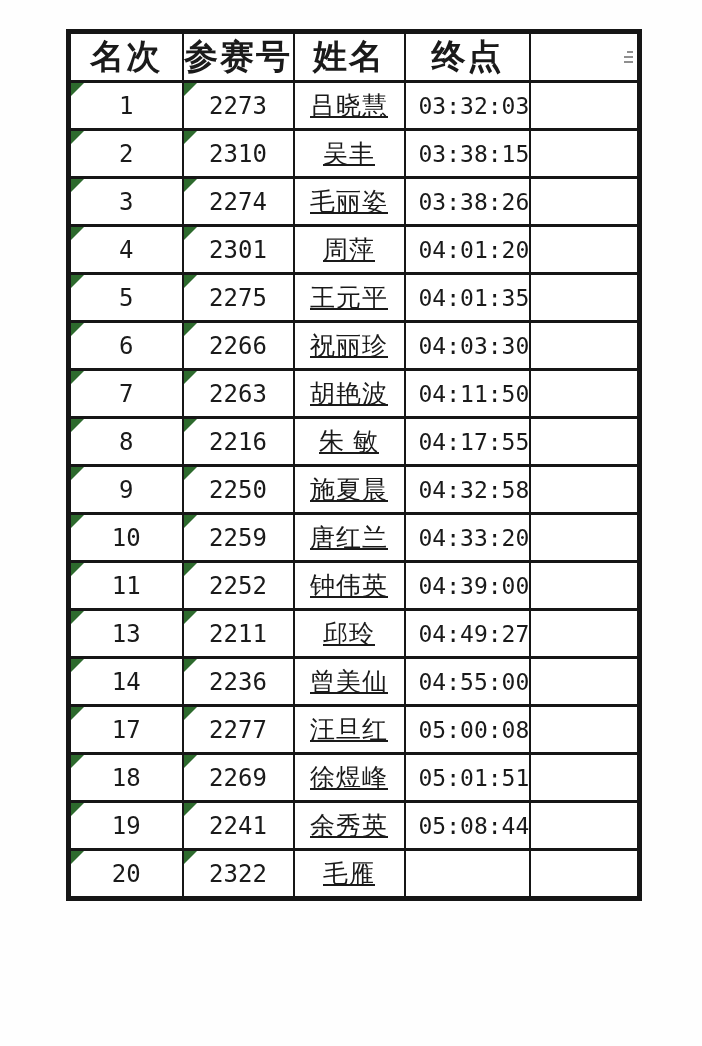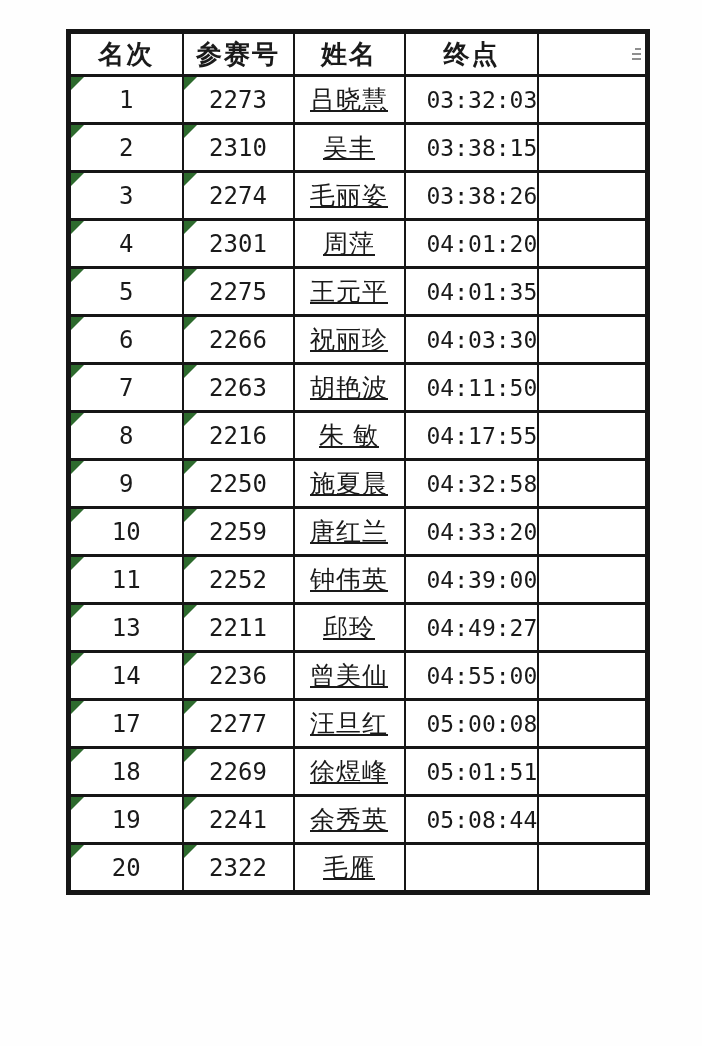--- a/index.html
+++ b/index.html
@@ -28,36 +28,36 @@
     border-top-width:3px;border-bottom-width:3px;
     padding:0;overflow:hidden;white-space:nowrap;
   }
   .title-cell{
     height:45px;
     font-size:33px;font-weight:bold;letter-spacing:1px;
     color:var(--title-color);text-align:center;
   }
   .header-row th{
     height:40px;position:relative;
-    font-size:26px;font-weight:bold;color:var(--text-color);
+    font-size:34px;font-weight:bold;color:var(--text-color);
     text-align:center;letter-spacing:2px;
   }
   tbody td{
     height:45px;position:relative;
     font-size:25px;color:var(--text-color);
     text-align:center;font-weight:400;
   }
   .c-rank,.c-bib{
     font-family:"DejaVu Sans Mono", monospace;
     font-size:24px;
   }
   .c-name{font-size:25px;letter-spacing:1px;text-decoration:underline;}
   .c-finish{
     font-family:"DejaVu Sans Mono", monospace;
-    font-size:23px;text-align:left;padding-left:21px;
+    font-size:23px;text-align:left;padding-left:13px;
   }
   .flag{
     position:absolute;top:0;left:0;width:0;height:0;
     border-top:13px solid var(--flag-color);
     border-right:13px solid transparent;
   }
   .dashes{
     position:absolute;right:4px;top:50%;transform:translateY(-50%);
     display:flex;flex-direction:column;gap:3px;align-items:flex-end;
   }

